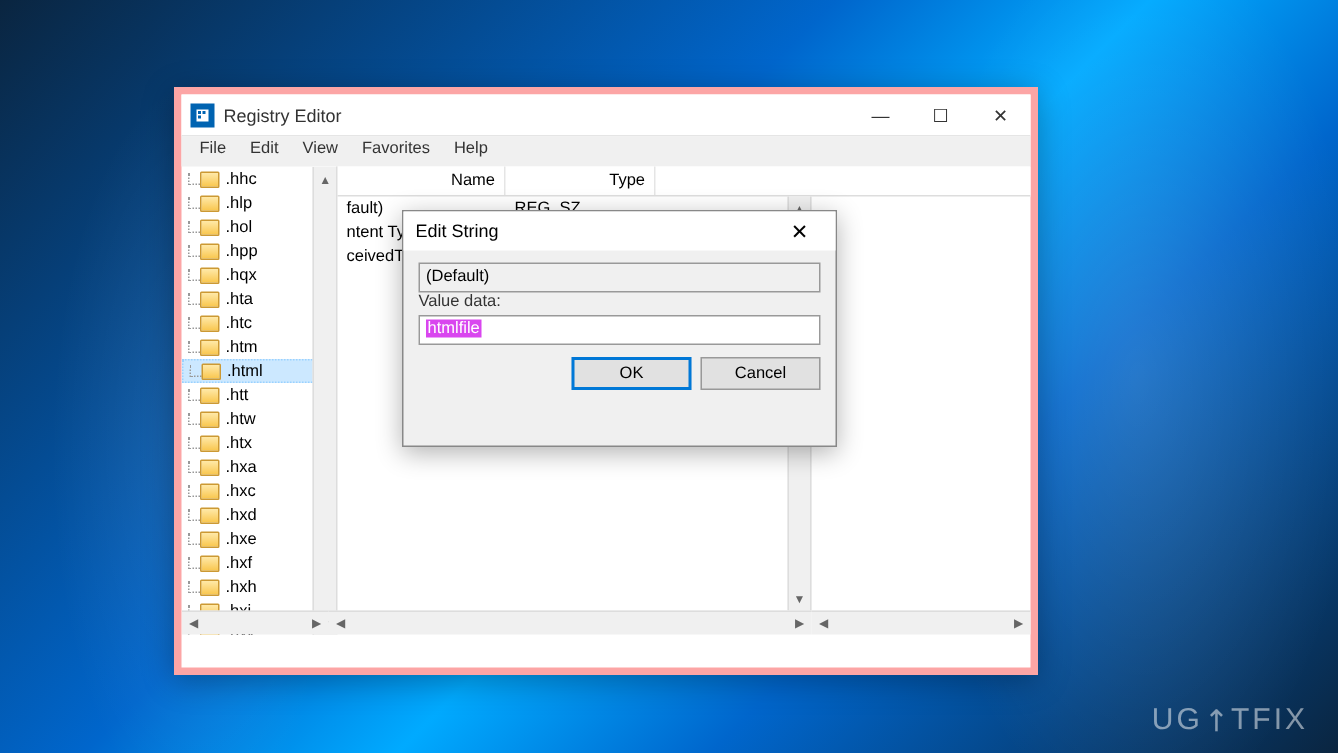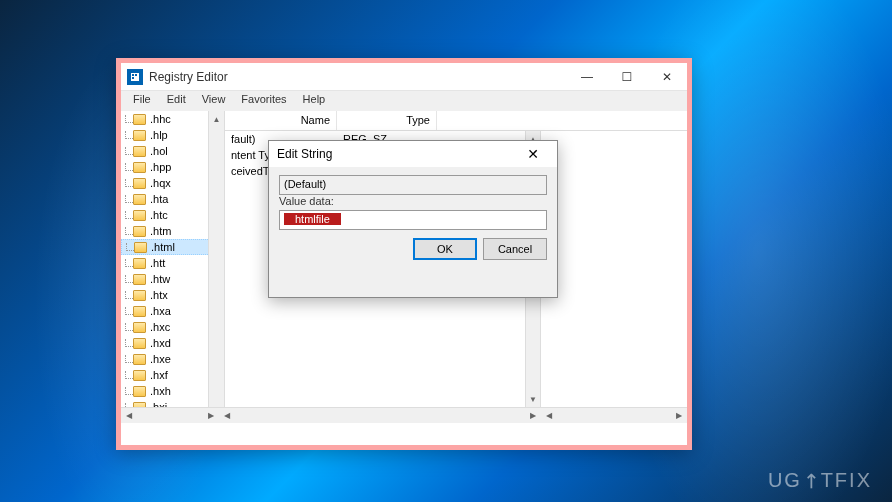--- a/index.html
+++ b/index.html
@@ -43,23 +43,23 @@
 .hscroll .track { flex:1; }
 .dialog { position: absolute; left: 268px; top: 140px; width: 290px; height: 158px; background: #f0f0f0; border: 1px solid #888; box-shadow: 0 4px 16px rgba(0,0,0,0.3); }
 .dialog .dtitle { height: 26px; background: #fff; display: flex; align-items: center; padding: 0 8px; font-size: 12px; }
 .dialog .dtitle .t { flex: 1; }
 .dialog .dtitle .close { font-size: 14px; width: 32px; text-align: center; }
 .dialog .body { padding: 8px 10px; }
 .dialog .label { font-size: 11px; color: #333; margin-bottom: 3px; }
 .dialog .field { width: 100%; height: 20px; border: 1px solid #999; background: #fff; font-size: 11px; padding: 2px 4px; margin-bottom: 0; }
 .dialog .field.readonly { background: #f0f0f0; }
 .dialog .field.sel { background: #fff; }
-.dialog .field.sel .seltext { background: #b91c1c; color: #fff; padding: 0 11px; }
+.dialog .field.sel .seltext { background: #d946ef; color: #fff; padding: 0 1px; }
 .dialog .buttons { display: flex; justify-content: flex-end; gap: 6px; padding: 0 10px 10px; }
-.dialog .btn { width: 64px; height: 22px; font-size: 11px; border: 1px solid #999; background: #e1e1e1; display: flex; align-items: center; justify-content: center; }
+.dialog .btn { width: 80px; height: 22px; font-size: 11px; border: 1px solid #999; background: #e1e1e1; display: flex; align-items: center; justify-content: center; }
 .dialog .btn.default { border: 2px solid #0078d7; }
 </style>
 </head>
 <body>
 <div class="beams"></div>
 <div class="watermark">UG<span class="arrow">↗</span>TFIX</div>
 
 <div class="window">
   <div class="titlebar">
     <div class="icon">

